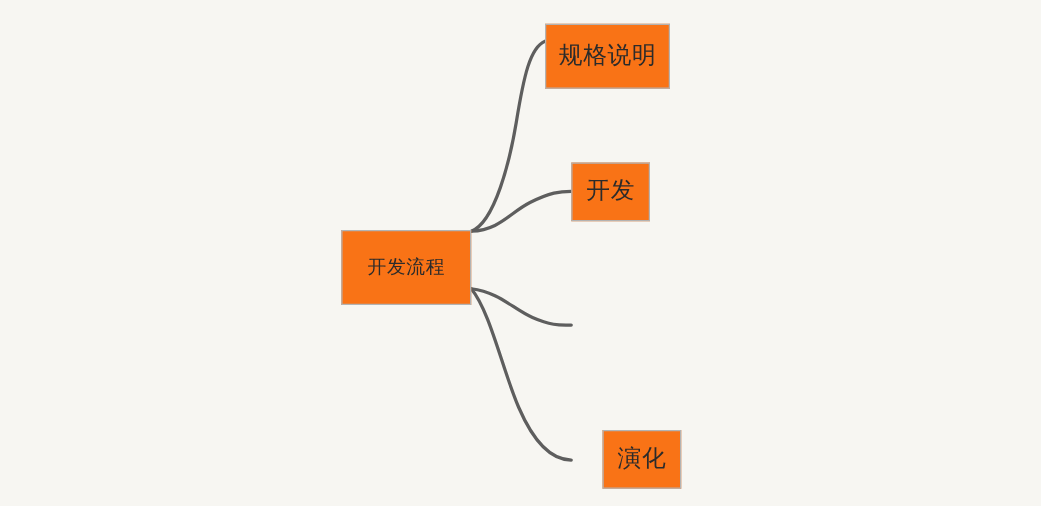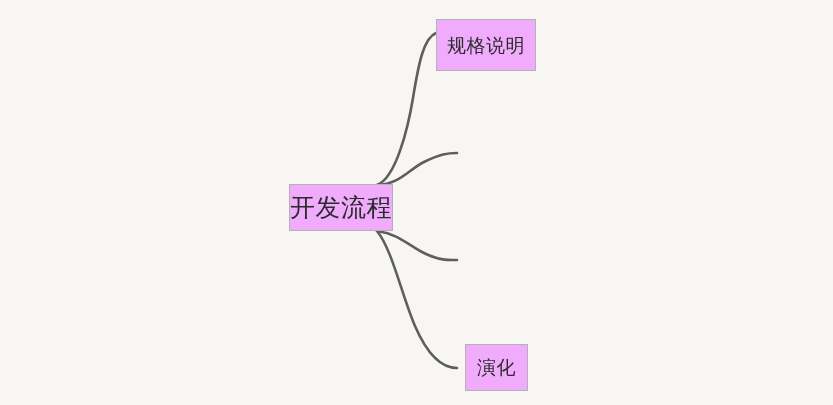--- a/index.html
+++ b/index.html
@@ -24,64 +24,63 @@
     position: absolute;
     left: 0;
     top: 0;
     width: 833px;
     height: 405px;
     pointer-events: none;
   }
   .mm-node {
     position: absolute;
     box-sizing: border-box;
-    background: #f0abfc;
+    background: #f97316;
     border: 1px solid #b3b3b3;
     display: flex;
     align-items: center;
     justify-content: center;
     color: #2b2b2b;
     font-size: 19px;
     line-height: 1;
     letter-spacing: 0.5px;
     white-space: nowrap;
     font-family: "DejaVu Sans", "Liberation Sans", sans-serif;
   }
   .mm-node .mm-label {
     display: block;
     transform: translateY(-0.5px);
   }
   .mm-node.root {
     left: 273px;
     top: 184px;
     width: 104px;
-    height: 47px;
-    font-size: 25px;
-    margin-left: 16px;
+    height: 60px;
+    font-size: 15px;
   }
   .mm-node.child-0 {
     left: 436px;
     top: 19px;
     width: 100px;
     height: 52px;
   }
   .mm-node.child-1 {
     left: 457px;
     top: 130px;
     width: 63px;
     height: 47px;
   }
   .mm-node.child-2 {
     left: 457px;
     top: 236px;
     width: 63px;
     height: 47px;
   }
   .mm-node.child-3 {
-    left: 465px;
+    left: 482px;
     top: 344px;
     width: 63px;
     height: 47px;
   }
 </style>
 </head>
 <body>
 
 <div id="mindmap-canvas">
 
@@ -93,19 +92,22 @@
   </svg>
 
   <div class="mm-node root">
     <span class="mm-label">开发流程</span>
   </div>
 
   <div class="mm-node child-0">
     <span class="mm-label">规格说明</span>
   </div>
 
+  <div class="mm-node child-1">
+    <span class="mm-label">开发</span>
+  </div>
 
 
   <div class="mm-node child-3">
     <span class="mm-label">演化</span>
   </div>
 
 </div>
 
 </body></html>

